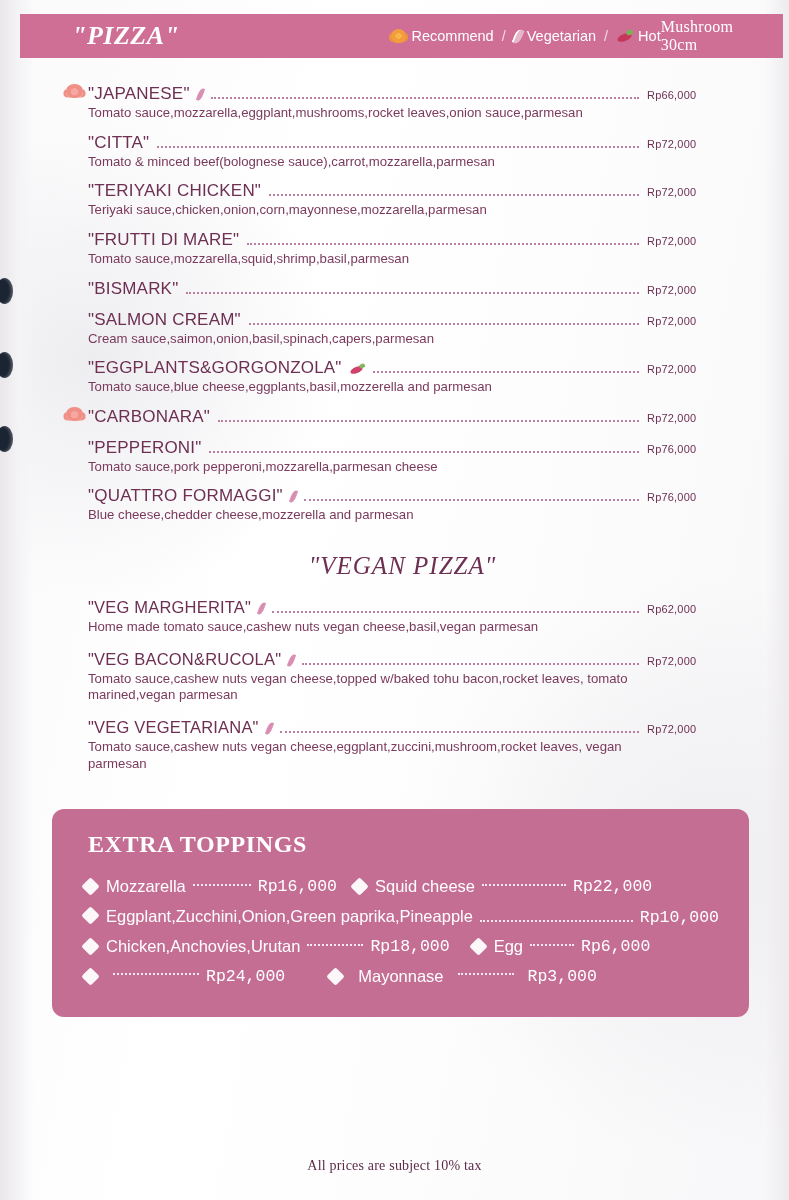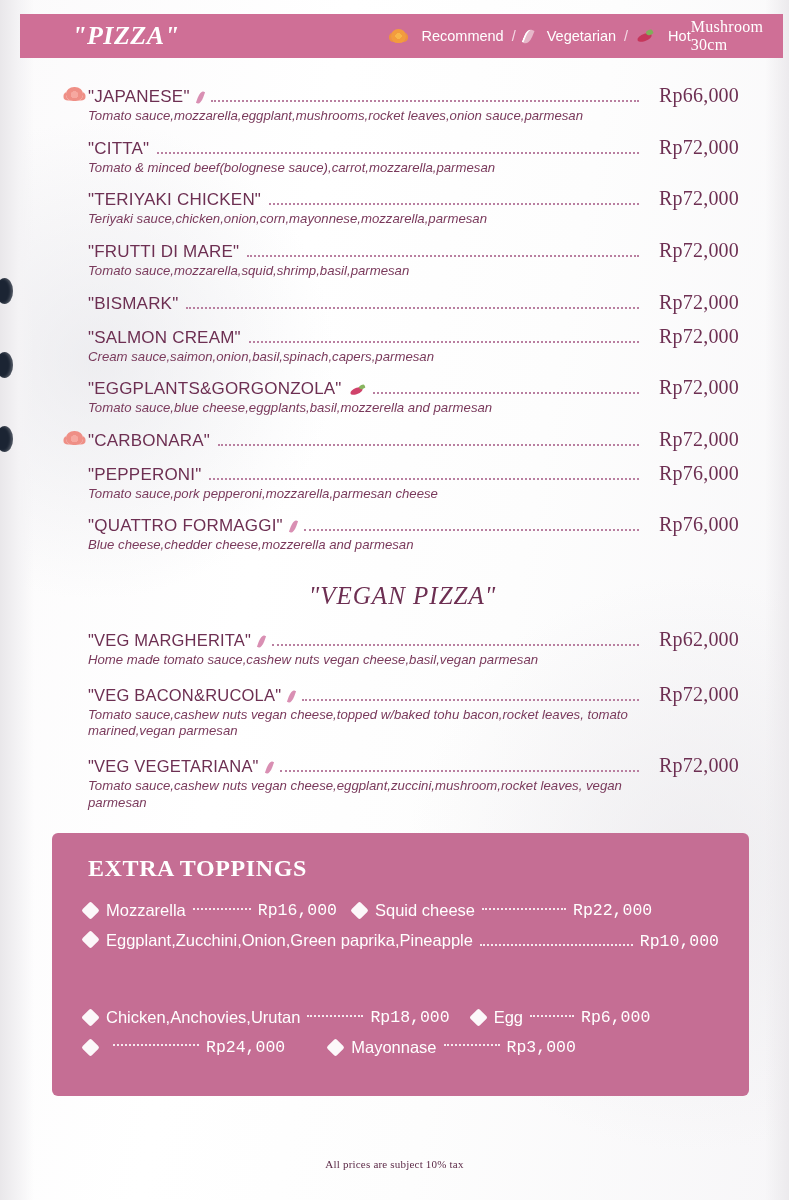--- a/index.html
+++ b/index.html
@@ -77,21 +77,21 @@
     color: #ffffff;
     font-size: 14.5px;
   }
   .legend .sep {
     color: #f4d9e4;
     margin: 0 2px;
   }
   .legend-item {
     display: flex;
     align-items: center;
-    gap: 15px;
+    gap: 5px;
     white-space: nowrap;
   }
   .icon-flower {
     width: 15px; height: 14px;
     background: radial-gradient(circle at 50% 50%, #f8b64a 0 30%, #f39c3d 31% 100%);
     border-radius: 50% 50% 45% 45%;
     display: inline-block;
     box-shadow: -4px 1px 0 -2px #f0933a, 4px 1px 0 -2px #f0933a;
   }
   .icon-leaf {
@@ -209,34 +209,33 @@
   }
   .dots {
     flex: 1 1 auto;
     border-bottom: 2px dotted #b97fa0;
     margin: 0 8px 5px 8px;
     min-width: 16px;
     height: 1px;
   }
   .price {
     color: #6d2f52;
-    font-size: 20px;
-    font-family: Liberation Serif, serif;
+    font-size: 11px;
+    font-family: Liberation Sans, sans-serif;
     letter-spacing: 0.2px;
     flex: 0 0 auto;
     width: 92px;
-    text-align: right;
+    text-align: left;
   }
   .desc {
     color: #7a3a5c;
     font-size: 13.2px;
     line-height: 1.26;
     margin: 1px 0 0 22px;
     max-width: 560px;
-    font-style: italic;
   }
 
   
   .section-title {
     text-align: center;
     color: #6d2f52;
     font-family: "Liberation Serif", serif;
     font-style: italic;
     font-size: 25px;
     letter-spacing: 1px;
@@ -244,24 +243,24 @@
   }
   .vegan .item { margin-bottom: 14px; }
   .vegan .name { font-size: 16.5px; }
   .vegan .desc { font-size: 13.2px; }
 
   
   .toppings {
     position: absolute;
     left: 52px;
     right: 40px;
-    top: 833px;
+    top: 809px;
     background: #c56e94;
-    border-radius: 6px;
-    padding: 22px 30px 32px 30px;
+    border-radius: 12px;
+    padding: 22px 30px 24px 30px;
     box-sizing: border-box;
     color: #ffffff;
   }
   .toppings h2 {
     margin: 0 0 16px 6px;
     font-family: "Liberation Serif", serif;
     font-size: 24px;
     font-weight: bold;
     letter-spacing: 0.6px;
   }
@@ -299,21 +298,21 @@
     min-width: 0;
   }
   .trow .grp.fixed { flex: 0 0 auto; }
   .footnote {
     position: absolute;
     left: 0; right: 0;
     top: 1158px;
     text-align: center;
     color: #5d2b48;
     font-family: "Liberation Serif", serif;
-    font-size: 11px;
+    font-size: 14px;
     letter-spacing: 0.2px;
   }
 </style>
 </head>
 <body>
 
 <div class="page">
   <div class="edge-left"></div>
   <div class="edge-right"></div>
   <div class="punch p1"></div>
@@ -527,35 +526,35 @@
 
 
 
     <div class="trow">
       <span class="grp fixed">
         <span class="diamond"></span>
         <span class="tlabel">Chicken,Anchovies,Urutan</span>
         <span class="tdots" style="width:56px;flex:0 0 56px;"></span>
         <span class="tprice">Rp18,000</span>
       </span>
-      <span class="grp fixed" style="margin-left:20px;margin-top:47px;">
+      <span class="grp fixed" style="margin-left:20px;">
         <span class="diamond"></span>
         <span class="tlabel">Egg</span>
         <span class="tdots" style="width:44px;flex:0 0 44px;"></span>
         <span class="tprice">Rp6,000</span>
       </span>
     </div>
 
     <div class="trow">
       <span class="grp fixed">
         <span class="diamond"></span>
         <span class="tdots" style="width:86px;flex:0 0 86px;"></span>
         <span class="tprice">Rp24,000</span>
       </span>
-      <span class="grp fixed" style="margin-left:42px;">
+      <span class="grp fixed" style="margin-left:42px;gap:7px;">
         <span class="diamond"></span>
         <span class="tlabel">Mayonnase</span>
         <span class="tdots" style="width:56px;flex:0 0 56px;"></span>
         <span class="tprice">Rp3,000</span>
       </span>
     </div>
   </div>
 
   <div class="footnote">All prices are subject 10% tax</div>
 </div>

